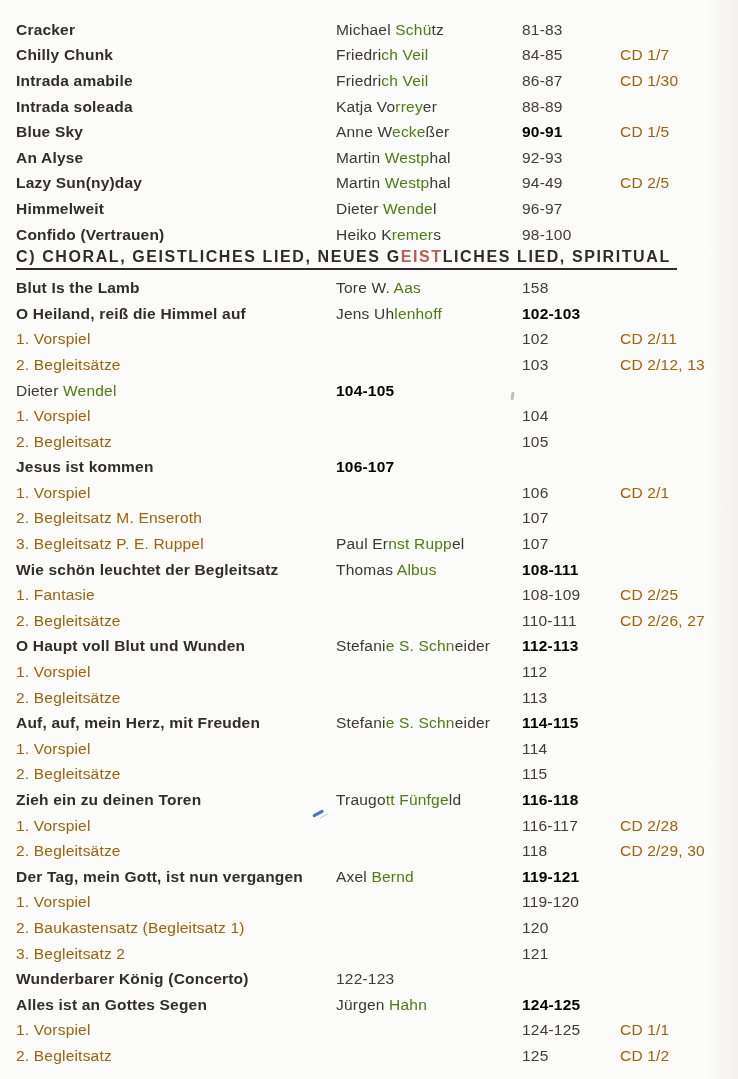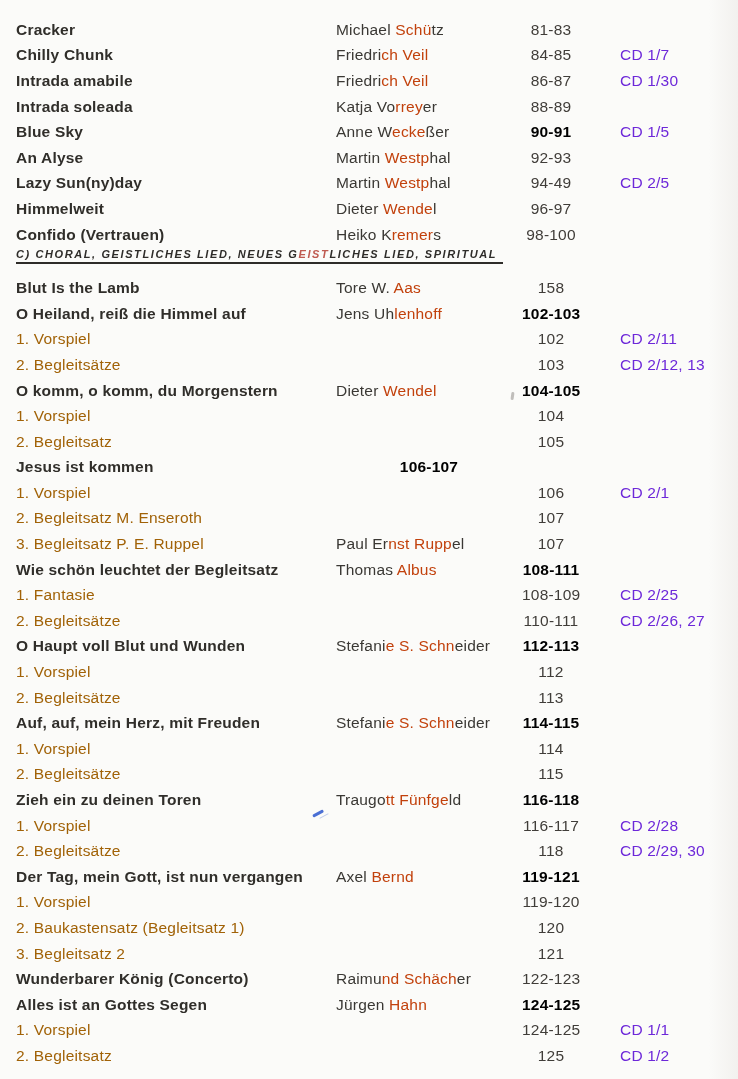--- a/index.html
+++ b/index.html
@@ -19,34 +19,33 @@
     display:grid;
     grid-template-columns:320px 186px 58px 158px;
     align-items:center;
     height:25.6px;
     font-size:15.5px;
     letter-spacing:0.2px;
   }
   .title{color:#a16207;font-weight:400;white-space:nowrap;}
   .title.bold{font-weight:700;color:#302e2a;}
   .composer{color:#3a3834;white-space:nowrap;}
-  .composer .red{color:#c2410c;margin-top:28px;}
-  .pages{text-align:center;color:#403d39;white-space:nowrap;font-feature-settings:"tnum";}
+  .composer .red{color:#4d7c0f;margin-top:28px;}
+  .pages{text-align:left;color:#403d39;white-space:nowrap;font-feature-settings:"tnum";}
   .pages.bold{font-weight:700;color:#000000;}
-  .cd{padding-left:40px;color:#6d28d9;white-space:nowrap;}
+  .cd{padding-left:40px;color:#a16207;white-space:nowrap;}
   .section-row{
     height:28px;
     display:flex;
     align-items:flex-start;
   }
   .section-header{
     display:inline-block;
-    font-size:11px;
+    font-size:16px;
     font-weight:700;
-    font-style:italic;
     letter-spacing:1.6px;
     color:#2e2c29;
     border-bottom:2.5px solid #2e2c29;
     padding:1px 6px 2px 0;
     white-space:nowrap;
   }
   .section-header .red{color:#bf5a50;}
   .pen-mark{
     position:absolute;left:312px;top:812px;
     width:12px;height:2.5px;border-radius:2px;
@@ -141,21 +140,20 @@
         <span class="pages">102</span>
         <span class="cd">CD 2/11</span>
       </div>
       <div class="row">
         <span class="title">2. Begleitsätze</span>
         <span class="composer"></span>
         <span class="pages">103</span>
         <span class="cd">CD 2/12, 13</span>
       </div>
       <div class="row">
-        <span class="title bold">O komm, o komm, du Morgenstern</span>
         <span class="composer"><span>Dieter </span><span class="red">Wendel</span></span>
         <span class="pages bold">104-105</span>
         <span class="cd"></span>
       </div>
       <div class="row">
         <span class="title">1. Vorspiel</span>
         <span class="composer"></span>
         <span class="pages">104</span>
         <span class="cd"></span>
       </div>
@@ -279,21 +277,20 @@
         <span class="cd"></span>
       </div>
       <div class="row">
         <span class="title">3. Begleitsatz 2</span>
         <span class="composer"></span>
         <span class="pages">121</span>
         <span class="cd"></span>
       </div>
       <div class="row">
         <span class="title bold">Wunderbarer König (Concerto)</span>
-        <span class="composer"><span>Raimu</span><span class="red">nd Schäch</span><span>er</span></span>
         <span class="pages">122-123</span>
         <span class="cd"></span>
       </div>
       <div class="row">
         <span class="title bold">Alles ist an Gottes Segen</span>
         <span class="composer"><span>Jürgen </span><span class="red">Hahn</span></span>
         <span class="pages bold">124-125</span>
         <span class="cd"></span>
       </div>
       <div class="row">

